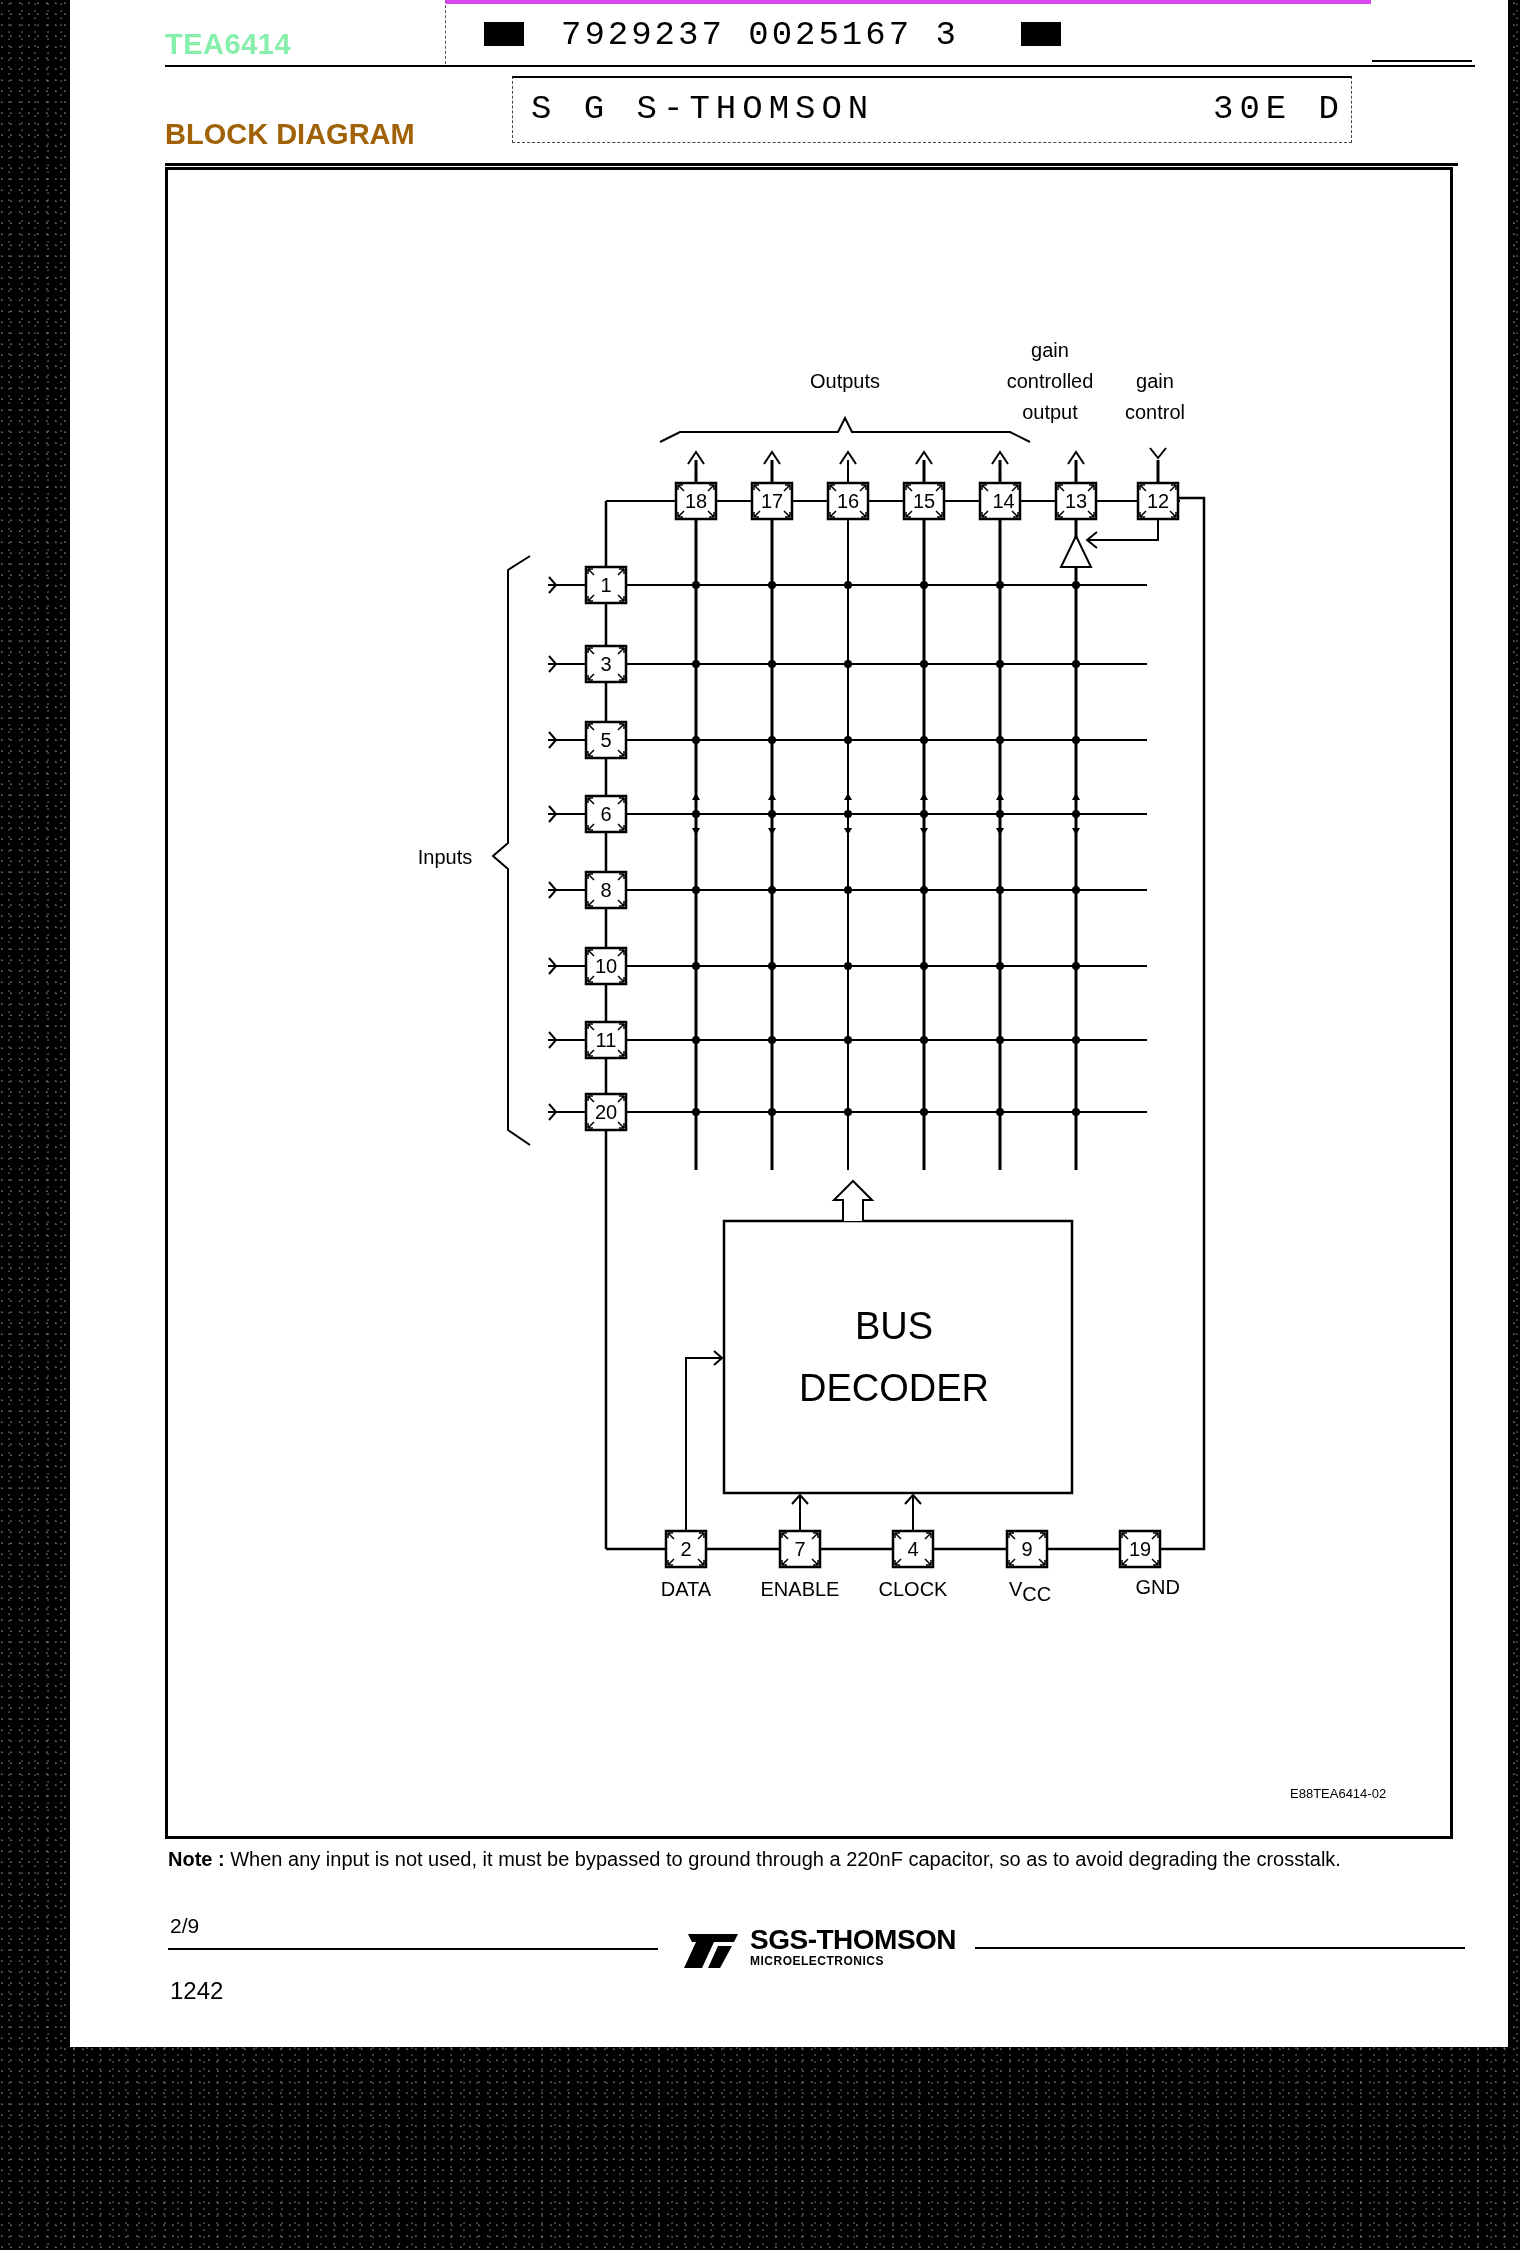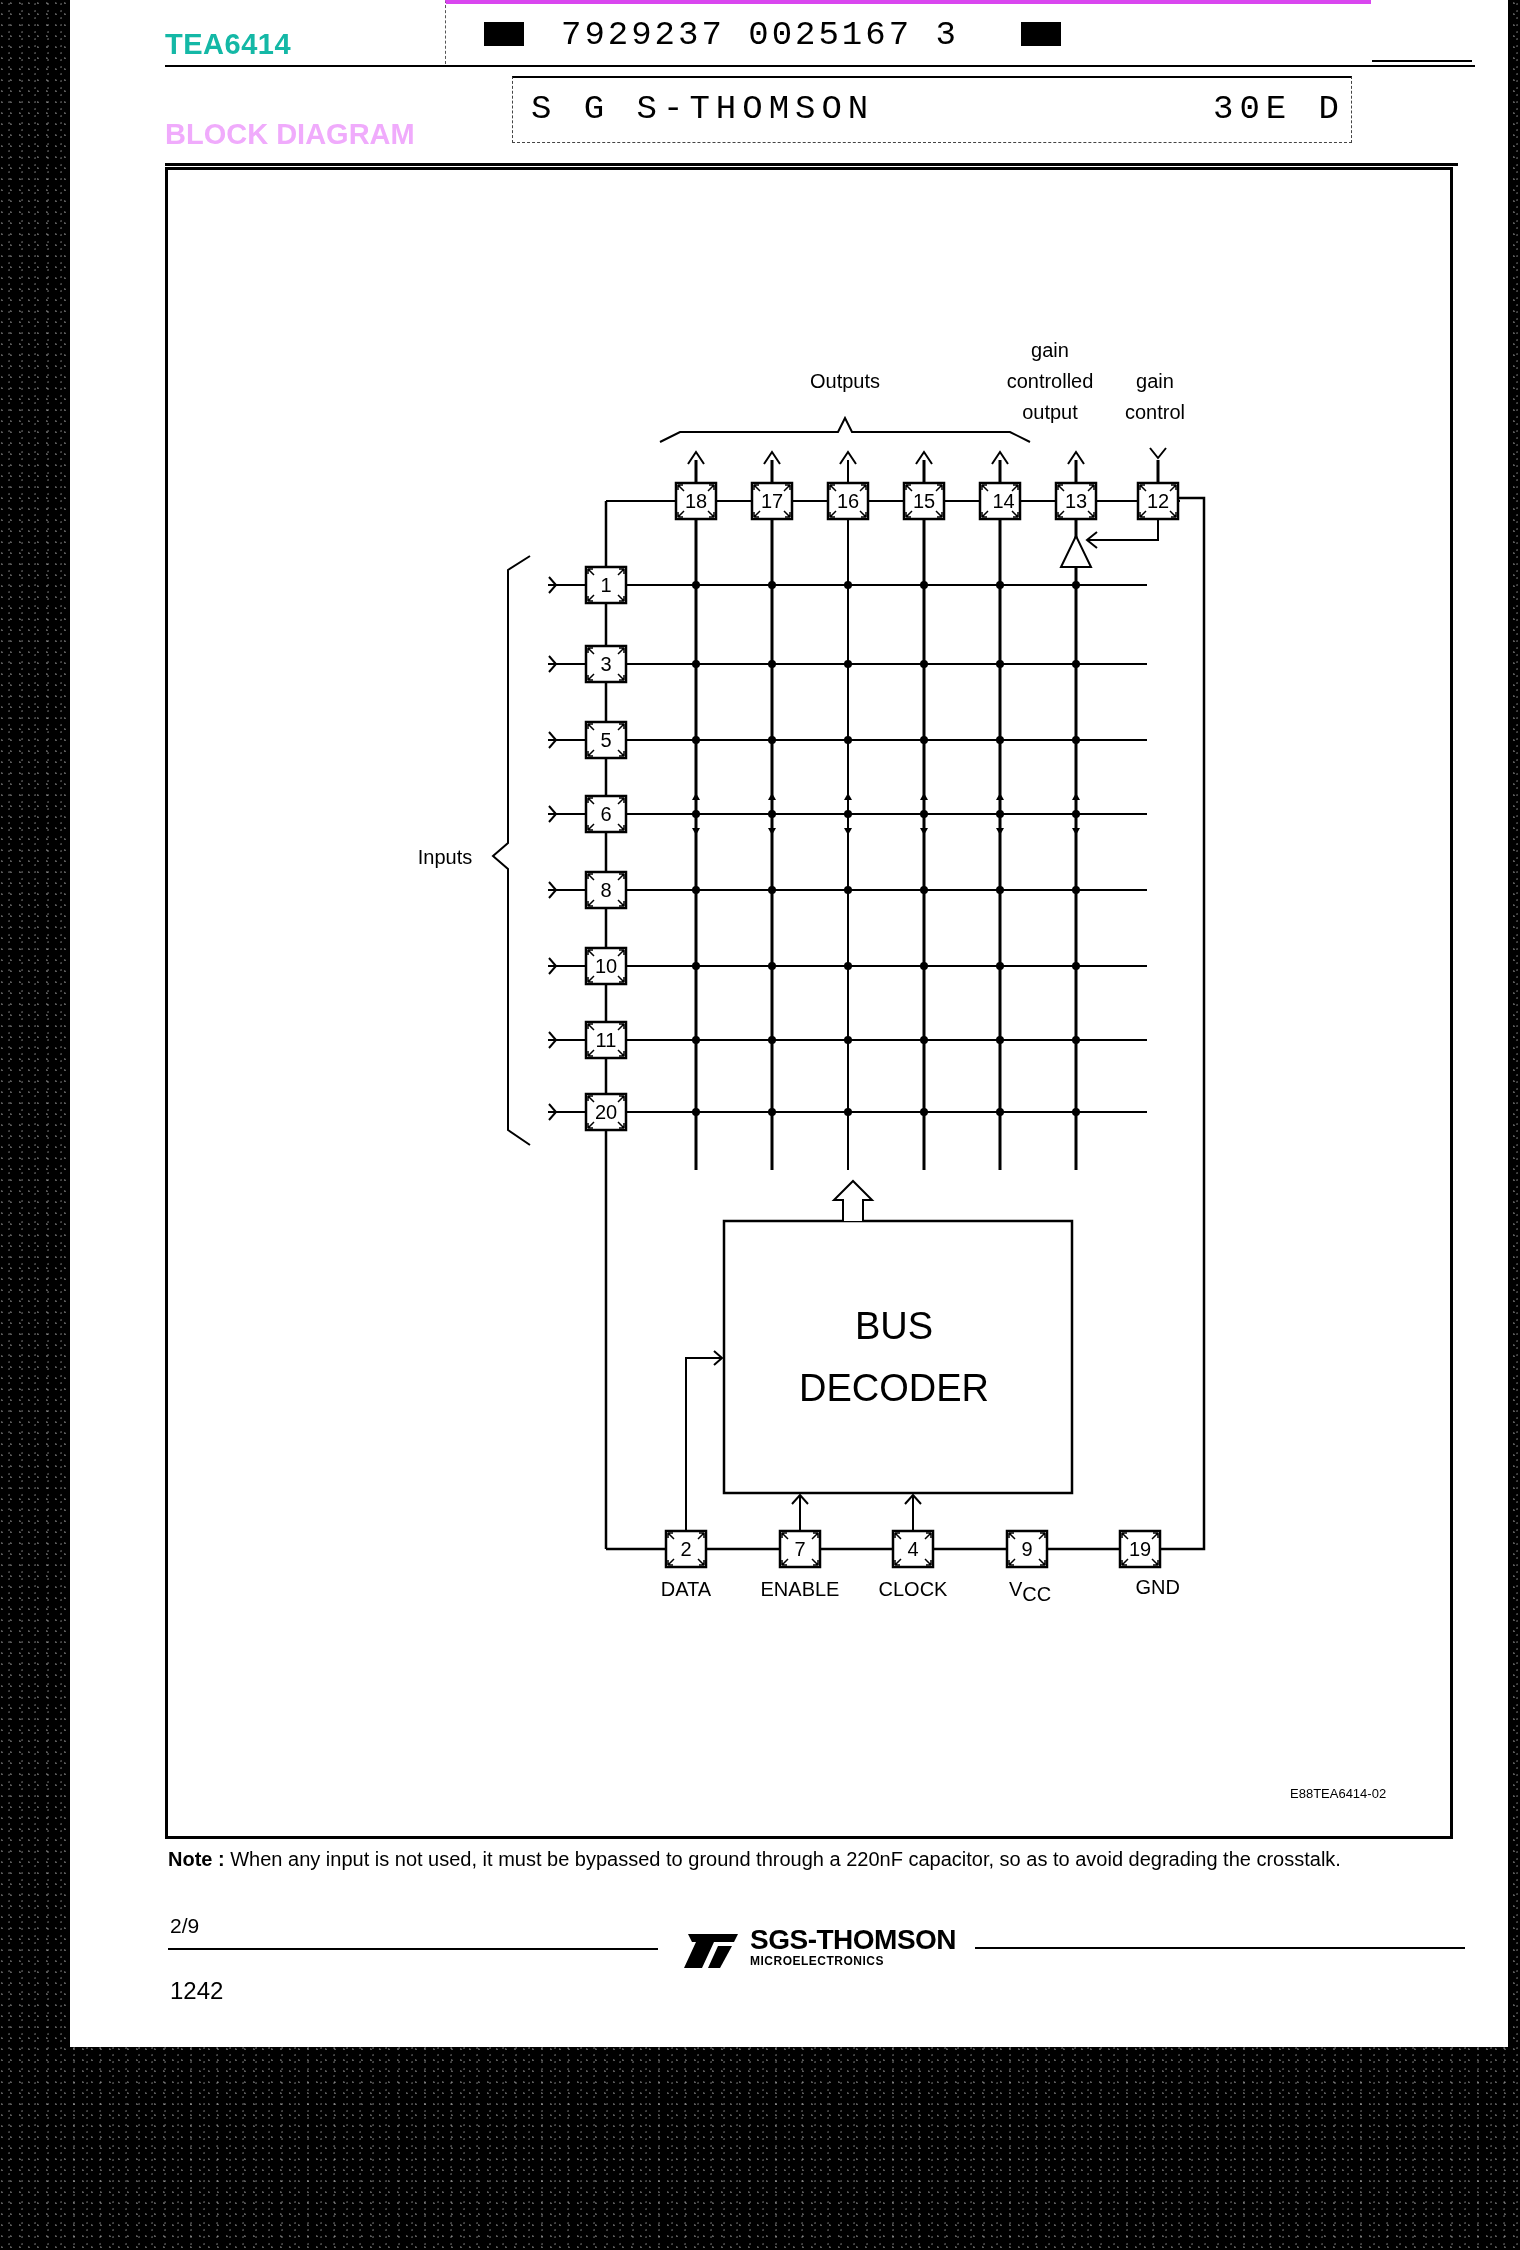--- a/index.html
+++ b/index.html
@@ -10,23 +10,23 @@
       radial-gradient(circle at 20% 30%, rgba(255,255,255,0.35) 0.8px, transparent 1.2px),
       radial-gradient(circle at 70% 60%, rgba(255,255,255,0.25) 0.8px, transparent 1.2px);
     background-size: 9px 11px, 13px 7px;
     font-family: "Liberation Sans", sans-serif;
   }
   .page {
     position: absolute; left: 70px; top: 0; width: 1438px; height: 2047px;
     background: #fff;
   }
   .abs { position: absolute; }
-  .h-title { left: 165px; top: 28px; font-size: 29px; font-weight: bold; color: #14b8a6; letter-spacing: 0.5px; }
+  .h-title { left: 165px; top: 28px; font-size: 29px; font-weight: bold; color: #86efac; letter-spacing: 0.5px; }
   .h-rule { left: 165px; top: 65px; width: 1310px; height: 2px; background: #000; }
-  .h-sub { left: 165px; top: 118px; font-size: 29px; font-weight: bold; color: #f0abfc; }
+  .h-sub { left: 165px; top: 118px; font-size: 29px; font-weight: bold; color: #a16207; }
   .h-rule2 { left: 165px; top: 163px; width: 1293px; height: 3px; background: #000; }
   .stamp1 {
     left: 445px; top: 0px; width: 925px; height: 60px;
     border-top: 4px solid #d946ef; border-left: 1px dashed #555;
   }
   .stamp-text {
     font-family: "Liberation Mono", monospace; font-size: 34px; color: #000; letter-spacing: 3px;
   }
   .blk { display: inline-block; width: 40px; height: 24px; background: #000; vertical-align: middle; }
   .handwrite {

